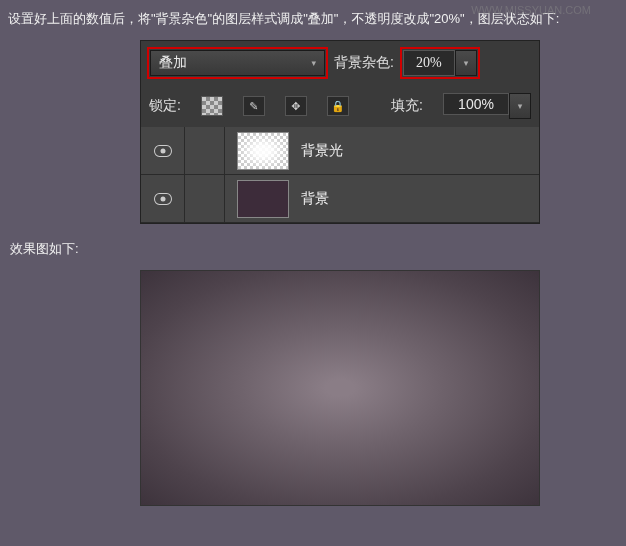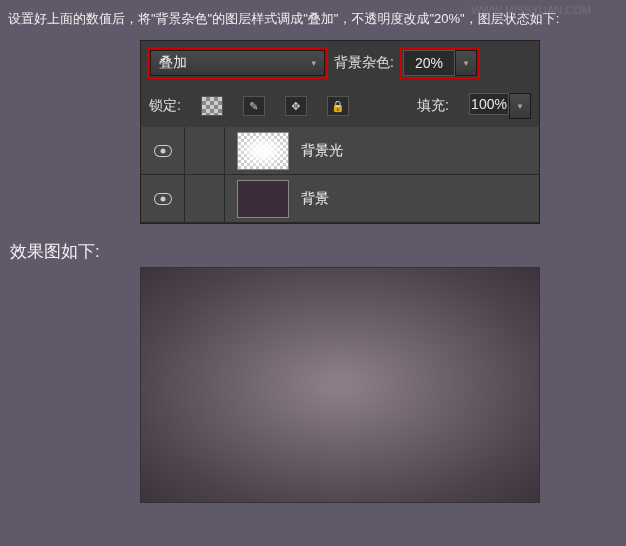--- a/index.html
+++ b/index.html
@@ -65,20 +65,21 @@
     .opacity-input {
       background: #2a2a2a;
       border: 1px solid #555;
       color: #e8e8e8;
       width: 52px;
       height: 26px;
       display: flex;
       align-items: center;
       justify-content: center;
       font-size: 14px;
+      font-family: Liberation Serif, serif;
     }
     .arrow-btn {
       background: linear-gradient(#4a4a4a, #383838);
       border: 1px solid #1a1a1a;
       width: 22px;
       height: 26px;
       display: flex;
       align-items: center;
       justify-content: center;
       color: #aaa;
@@ -102,21 +103,21 @@
       font-size: 11px;
       color: #ccc;
     }
     .checker-icon {
       background: repeating-conic-gradient(#888 0% 25%, #ccc 0% 50%) 0 0/8px 8px;
     }
     .fill-input {
       background: #2a2a2a;
       border: 1px solid #555;
       color: #e8e8e8;
-      width: 40px;
+      width: 66px;
       height: 22px;
       display: flex;
       align-items: center;
       justify-content: center;
       font-size: 14px;
     }
     .spacer { flex: 1; }
     .layers {
       background: #464646;
     }
@@ -185,23 +186,23 @@
       background: radial-gradient(ellipse at center, rgba(255,255,255,0.9) 20%, rgba(255,255,255,0) 70%);
     }
     .thumb-bg {
       background: #3d2c3a;
     }
     .layer-name {
       color: #f0f0f0;
       font-size: 14px;
     }
     .result-label {
-      padding: 16px 10px 4px;
+      padding: 16px 10px 12px;
       color: #f0f0f0;
-      font-size: 17px;
+      font-size: 13px;
     }
     .result-img {
       margin-left: 140px;
       width: 400px;
       height: 236px;
       background: radial-gradient(ellipse at center, #8a7d86 5%, #6f636c 35%, #4e434c 75%, #3d333c 100%);
       border: 1px solid #333;
     }
     .combo-group {
       display: flex;

